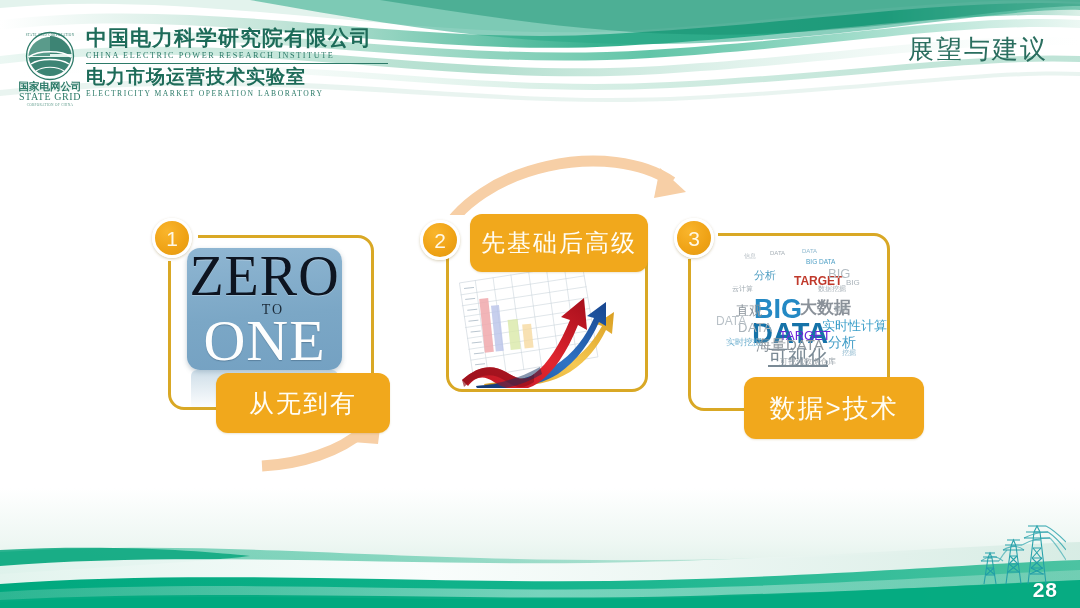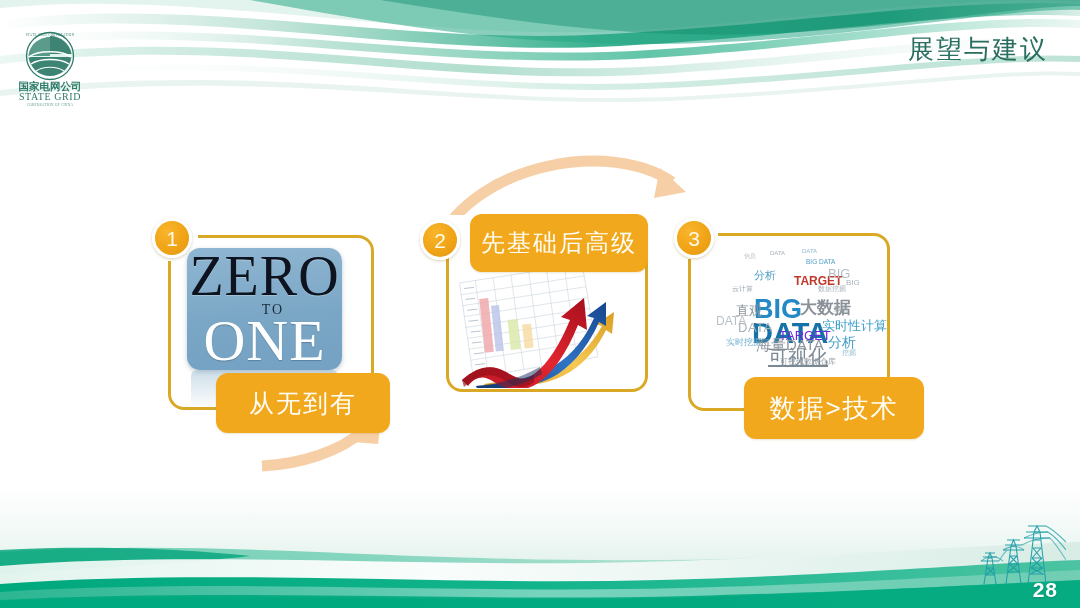--- a/index.html
+++ b/index.html
@@ -146,20 +146,27 @@
         <path d="M17 27 C26 20 50 20 59 27" fill="none" stroke="#ffffff" stroke-width="1.6"></path>
         <path d="M19 34 C28 28 48 28 57 34" fill="none" stroke="#ffffff" stroke-width="1.4"></path>
         <path d="M24 41 C31 36 45 36 52 41" fill="none" stroke="#ffffff" stroke-width="1.2"></path>
         <g font-family="Liberation Serif, serif" fill="#2c7a68">
           <text x="38" y="5.8" font-size="3.1" text-anchor="middle" letter-spacing="0.4">STATE GRID CORPORATION</text>
         </g>
         <text x="38" y="60" font-size="10.5" text-anchor="middle" fill="#2c7a68" font-weight="bold" font-family="Liberation Sans, sans-serif">国家电网公司</text>
         <text x="38" y="70" font-size="10" text-anchor="middle" fill="#2c7a68" font-family="Liberation Serif, serif" letter-spacing="0.6">STATE GRID</text>
         <text x="38" y="75.5" font-size="3.4" text-anchor="middle" fill="#5f9b8c" font-family="Liberation Serif, serif" letter-spacing="0.3">CORPORATION OF CHINA</text>
       </svg>
+    </div>
+    <div class="org-block">
+      <div class="org-cn1">中国电力科学研究院有限公司</div>
+      <div class="org-en1">CHINA  ELECTRIC  POWER  RESEARCH  INSTITUTE</div>
+      <div class="hdr-rule"></div>
+      <div class="org-cn2">电力市场运营技术实验室</div>
+      <div class="org-en2">ELECTRICITY  MARKET  OPERATION  LABORATORY</div>
     </div>
   </div>
   <div class="slide-title">展望与建议</div>
 
   <div class="diagram">
 
     <svg style="position:absolute;left:0;top:0;" width="1080" height="380">
 
       <g>
         <path d="M262,348 C300,346 340,334 364,312" stroke="#f7cfa6" stroke-width="11" fill="none" stroke-linecap="butt"></path>

